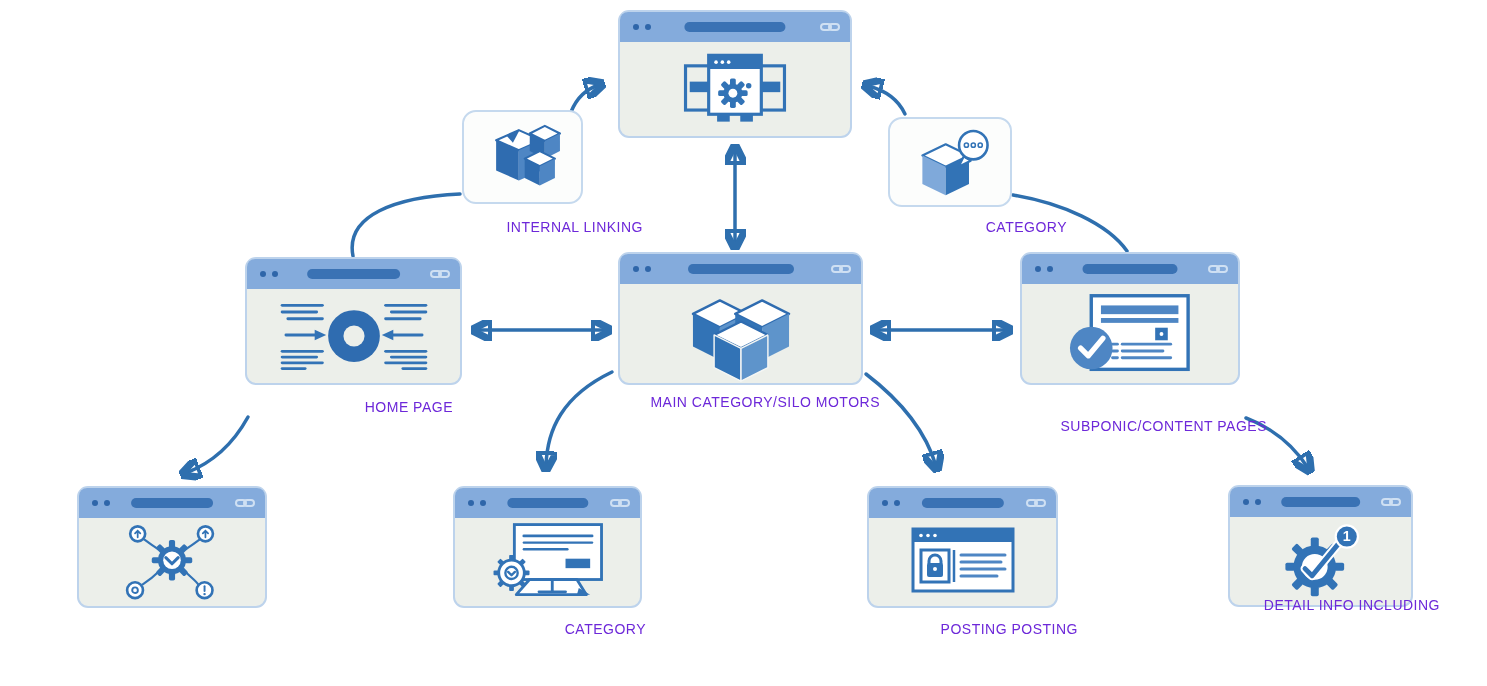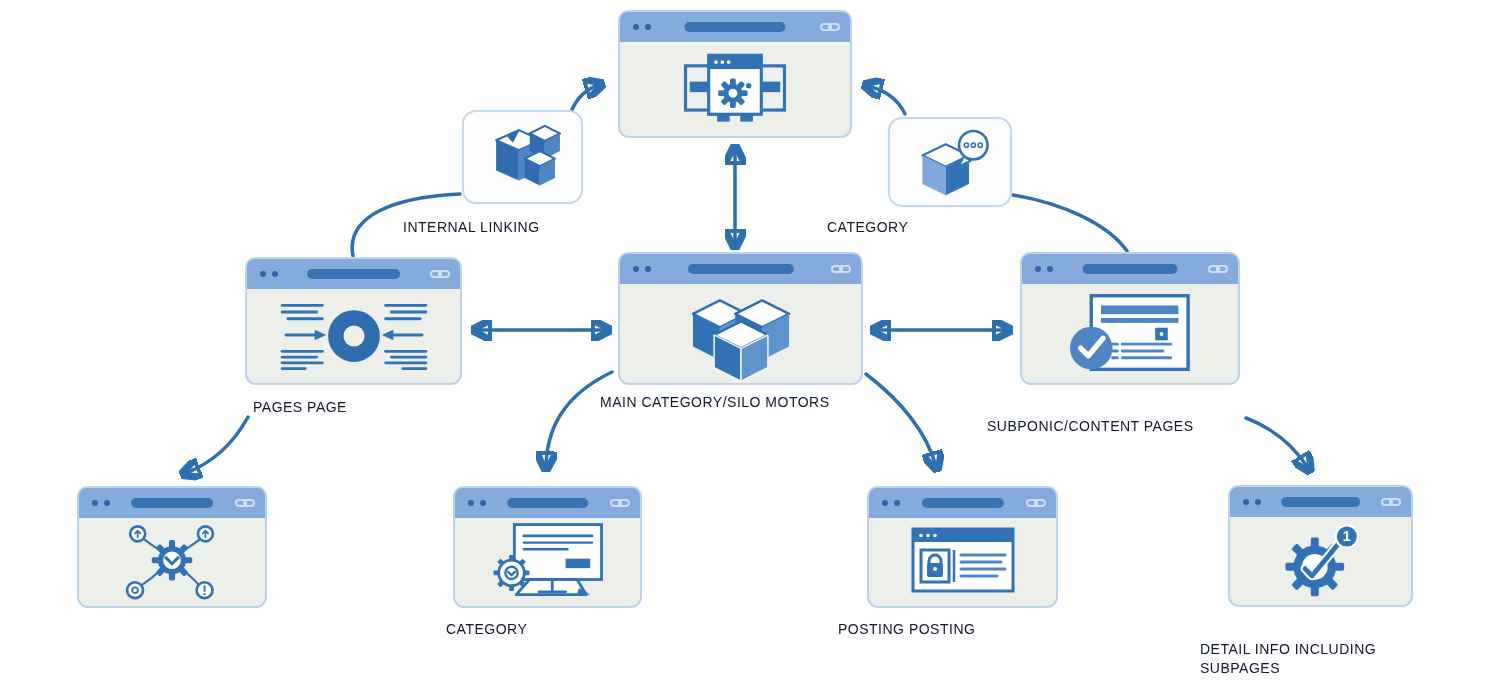--- a/index.html
+++ b/index.html
@@ -16,21 +16,21 @@
   .bdots{position:absolute;left:13px;top:12px;display:flex;gap:6px;}
   .bdots i{width:6px;height:6px;border-radius:50%;background:#2F66A9;display:block;}
   .baddr{position:absolute;left:50%;top:10px;transform:translateX(-50%);width:44%;height:10px;border-radius:5px;background:#3A72B4;}
   .blink{position:absolute;right:10px;top:9px;}
   .bbody{position:absolute;left:0;top:30px;right:0;bottom:0;display:flex;align-items:center;justify-content:center;}
 
   
   .icard{position:absolute;background:#FCFDFC;border:2px solid #C5D9EE;border-radius:14px;box-sizing:border-box;
          display:flex;align-items:center;justify-content:center;}
 
-  .nlabel{position:absolute;text-align:left;font-size:14px;letter-spacing:0.5px;color:#0f172a;line-height:1.35;}
+  .nlabel{position:absolute;text-align:right;font-size:14px;letter-spacing:0.5px;color:#6d28d9;line-height:1.35;}
   .nlabel span{display:block;}
 </style>
 </head>
 <body>
 
 <div class="canvas">
 
   <svg class="connectors" width="1487" height="686">
     <defs>
       <marker id="mEnd" viewBox="0 0 10 10" refX="7" refY="5" markerWidth="6" markerHeight="6" orient="auto">
@@ -172,21 +172,21 @@
           <line x1="126" y1="47" x2="156" y2="47"></line>
         </g>
         <polygon points="44,41.5 56,47 44,52.5" fill="#3273B6"></polygon>
         <polygon points="126,41.5 114,47 126,52.5" fill="#3273B6"></polygon>
         <circle cx="85" cy="48" r="27" fill="#2F6CB0"></circle>
         <circle cx="85" cy="48" r="11" fill="#ECEFEA"></circle>
       </svg>
     </div>
   </div>
   <div class="nlabel" style="left:253px;top:398px;width:200px">
-    <span>PAGES PAGE</span>
+    <span>HOME PAGE</span>
   </div>
 
   <div class="bwin" style="left:618px;top:252px;width:245px;height:133px">
     <div class="bhead">
       <span class="bdots">
           <i></i>
           <i></i>
         </span>
       <span class="baddr"></span>
       <svg class="blink" width="20" height="12">
@@ -422,18 +422,17 @@
           <circle r="24" fill="#3273B6"></circle>
             <circle r="14.5" fill="#ffffff"></circle>
           <path d="M-11,2 L-3,10 L30,-30" fill="none" stroke="#ffffff" stroke-width="10" stroke-linecap="round" stroke-linejoin="round"></path>
           <path d="M-11,2 L-3,10 L30,-30" fill="none" stroke="#3273B6" stroke-width="5.5" stroke-linecap="round" stroke-linejoin="round"></path>
         </g>
         <circle cx="84" cy="22" r="12.5" fill="#3273B6" stroke="#ffffff" stroke-width="2.5"></circle>
         <text x="84" y="27.5" text-anchor="middle" font-family="Liberation Sans, sans-serif" font-size="16" font-weight="bold" fill="#ffffff">1</text>
       </svg>
     </div>
   </div>
-  <div class="nlabel" style="left:1200px;top:640px;width:240px">
+  <div class="nlabel" style="left:1200px;top:596px;width:240px">
     <span>DETAIL INFO INCLUDING</span>
-    <span>SUBPAGES</span>
   </div>
 
 </div>
 
 </body></html>

